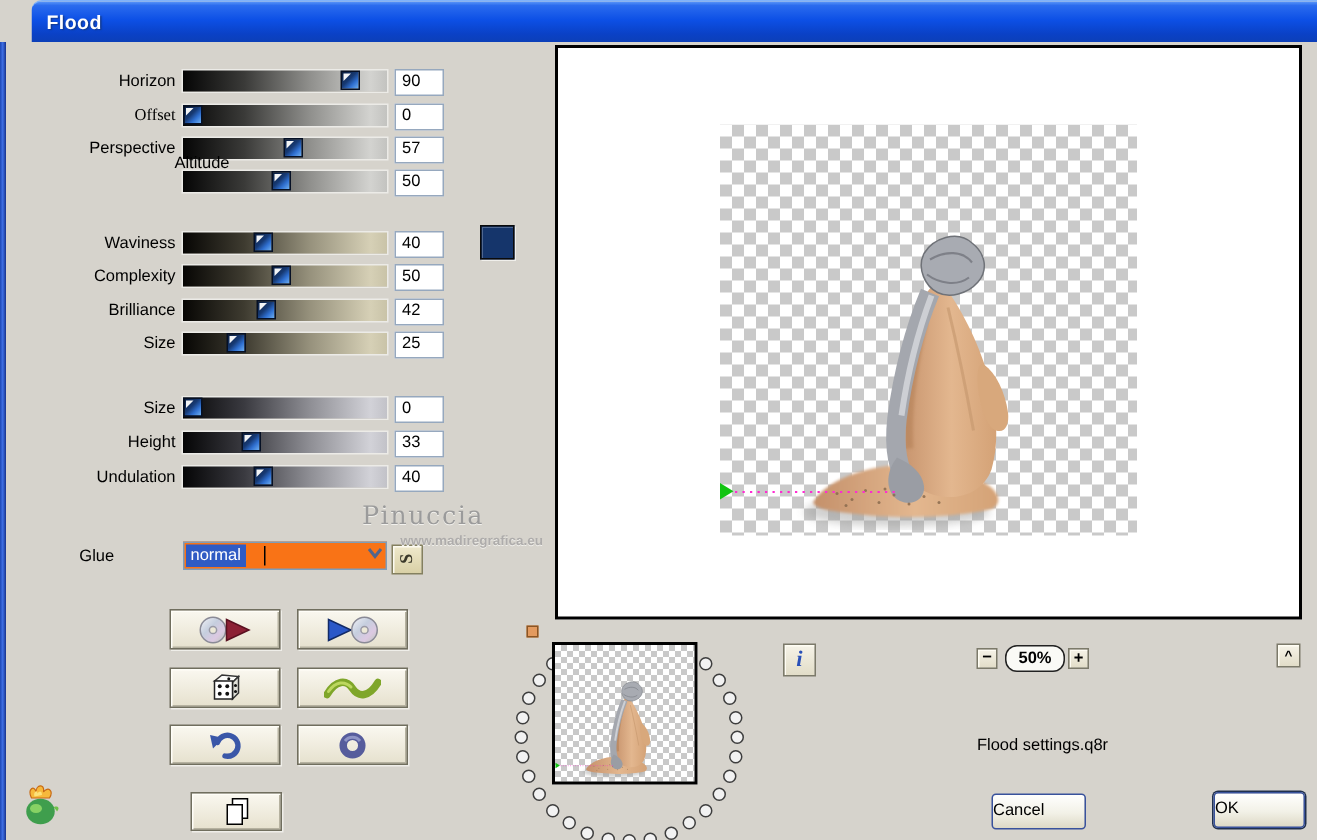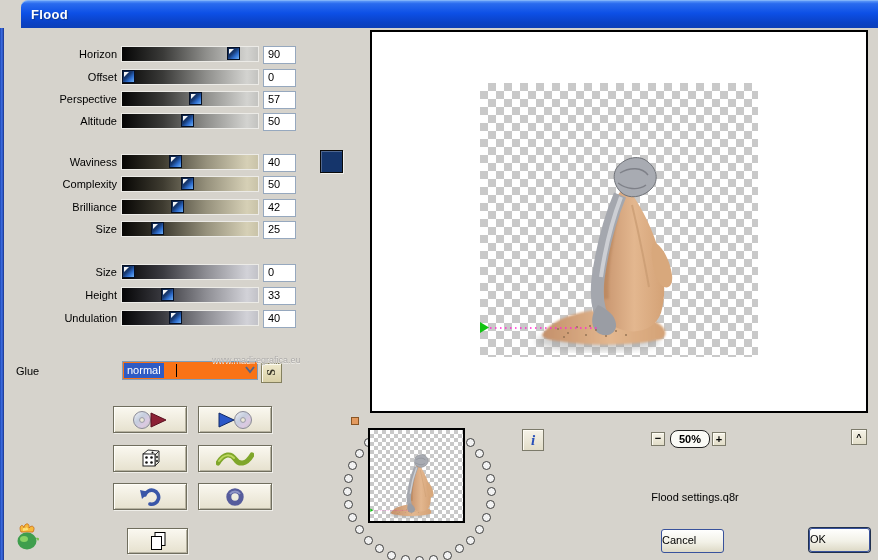--- a/index.html
+++ b/index.html
@@ -23,35 +23,35 @@
   .sl-thumb{position:absolute;top:0px;width:13px;height:13px;border:1px solid #061024;box-sizing:border-box;
     background:linear-gradient(135deg,#0a1c3c 0%,#173a74 45%,#2f6fd0 70%,#6fb0f2 100%);}
   .sl-thumb::after{content:"";position:absolute;left:1px;top:1px;width:0;height:0;
     border-top:5px solid rgba(255,255,255,.95);border-right:5px solid transparent;}
   .sl-value{position:absolute;left:263px;width:27px;height:15px;background:#fff;
     border:1px solid #96a8be;padding:1px 0 0 4px;line-height:13px;}
   
   #swatch{position:absolute;left:320px;top:150px;width:21px;height:21px;border:1px solid #0a0a0a;
     box-shadow:inset 1px 1px 0 rgba(255,255,255,.25), 1px 1px 0 #f0efeb;}
   
-  #glue-label{position:absolute;left:16px;top:364px;width:117px;text-align:left;}
+  #glue-label{position:absolute;left:6px;top:364px;width:117px;text-align:center;}
   #glue-select{position:absolute;left:122px;top:361px;width:136px;height:19px;background:#f97316;
     border:1px solid #7f9db9;box-sizing:border-box;}
   #glue-value{position:absolute;left:1px;top:1px;background:#2f5bc4;color:#fff;padding:1px 3px 2px 3px;}
   #glue-caret{position:absolute;left:53px;top:2px;width:1px;height:13px;background:#000;}
   #glue-chevron{position:absolute;right:2px;top:3px;color:#51658c;font-size:11px;font-weight:bold;}
   #s-button{position:absolute;left:261px;top:363px;width:19px;height:18px;background:linear-gradient(#efe9cc,#d9d0a6);
     border:1px solid #84805f;box-shadow:inset 1px 1px 0 #fcfaf0;text-align:center;line-height:17px;
     font-family:"Liberation Serif",serif;font-weight:bold;color:#3a382a;}
   #s-button span{display:inline-block;transform:rotate(-90deg);font-size:12px;}
   
   #wm1{position:absolute;left:212px;top:334px;width:140px;text-align:center;color:#9b9b9b;
     font-family:"DejaVu Serif",serif;font-size:17px;letter-spacing:1px;text-shadow:0 1px 0 #f2f1ed;}
-  #wm2{position:absolute;left:212px;top:355px;width:150px;text-align:left;color:#aeacab;
-    font-weight:normal;font-size:9px;text-shadow:0 1px 0 #f0efeb;}
+  #wm2{position:absolute;left:212px;top:355px;width:150px;text-align:right;color:#aeacab;
+    font-weight:bold;font-size:9px;text-shadow:0 1px 0 #f0efeb;}
   
   .tool-btn{position:absolute;width:72px;height:25px;background:linear-gradient(#faf8f0,#e6e1ce);
     border:1px solid #706e5e;box-shadow:inset 1px 1px 0 #fffef8,inset -1px -1px 0 #b6b2a0,1px 1px 0 #efeee9;
     display:flex;align-items:center;justify-content:center;}
   
   .mini-btn{position:absolute;background:linear-gradient(#f6f3e8,#e2ddc8);border:1px solid #7c7a6a;
     box-shadow:inset 1px 1px 0 #fffdf4;text-align:center;box-sizing:border-box;}
   #info-button{left:522px;top:429px;width:22px;height:22px;font-family:"Liberation Serif",serif;
     font-style:italic;font-weight:bold;font-size:15px;color:#2950b8;line-height:20px;}
   #zoom-minus{left:651px;top:432px;width:14px;height:14px;line-height:11px;font-weight:bold;}
@@ -90,31 +90,31 @@
     <span id="title-text">Flood</span>
   </div>
   <div id="left-border"></div>
 
   <div id="sliders">
       <div class="sl-label" style="top: 47px;">Horizon</div>
       <div class="sl-track g1" style="top: 47px;">
         <div class="sl-thumb" style="left: 105px;"></div>
       </div>
       <div class="sl-value" style="top: 46px;">90</div>
-      <div class="sl-label" style="top: 70px;">Offset</div>
+      <div class="sl-label" style="top: 70px; font-family: Liberation Serif, serif;">Offset</div>
       <div class="sl-track g1" style="top: 70px;">
         <div class="sl-thumb" style="left: 0px;"></div>
       </div>
       <div class="sl-value" style="top: 69px;">0</div>
       <div class="sl-label" style="top: 92px;">Perspective</div>
       <div class="sl-track g1" style="top: 92px;">
         <div class="sl-thumb" style="left: 67px;"></div>
       </div>
       <div class="sl-value" style="top: 91px;">57</div>
-      <div class="sl-label" style="top: 114px;">Altitude</div>
+      <div class="sl-label" style="top: 102px; padding-left: 36px;">Altitude</div>
       <div class="sl-track g1" style="top: 114px;">
         <div class="sl-thumb" style="left: 59px;"></div>
       </div>
       <div class="sl-value" style="top: 113px;">50</div>
       <div class="sl-label" style="top: 155px;">Waviness</div>
       <div class="sl-track g2" style="top: 155px;">
         <div class="sl-thumb" style="left: 47px;"></div>
       </div>
       <div class="sl-value" style="top: 154px;">40</div>
       <div class="sl-label" style="top: 177px;">Complexity</div>
@@ -156,20 +156,21 @@
     <span id="glue-value">normal</span>
     <span id="glue-caret"></span>
     <span id="glue-chevron">
       <svg width="10" height="9" viewBox="0 0 10 9">
           <path d="M1 1 L5 6 L9 1" fill="none" stroke="#51658c" stroke-width="2"></path>
         </svg>
     </span>
   </div>
   <div id="s-button" class=""><span>S</span></div>
 
+  <div id="wm1">Pinuccia</div>
   <div id="wm2">www.madiregrafica.eu</div>
 
   <div class="tool-btn" style="left:113px;top:406px">
     <svg width="36" height="20" viewBox="0 0 36 20">
       <defs>
           <linearGradient id="cd1" x1="0" y1="0" x2="1" y2="1">
         <stop offset="0" stop-color="#f4f4f8"></stop>
             <stop offset=".4" stop-color="#c5cede"></stop>
         <stop offset=".7" stop-color="#dcc9e2"></stop>
             <stop offset="1" stop-color="#b9c8b9"></stop>

